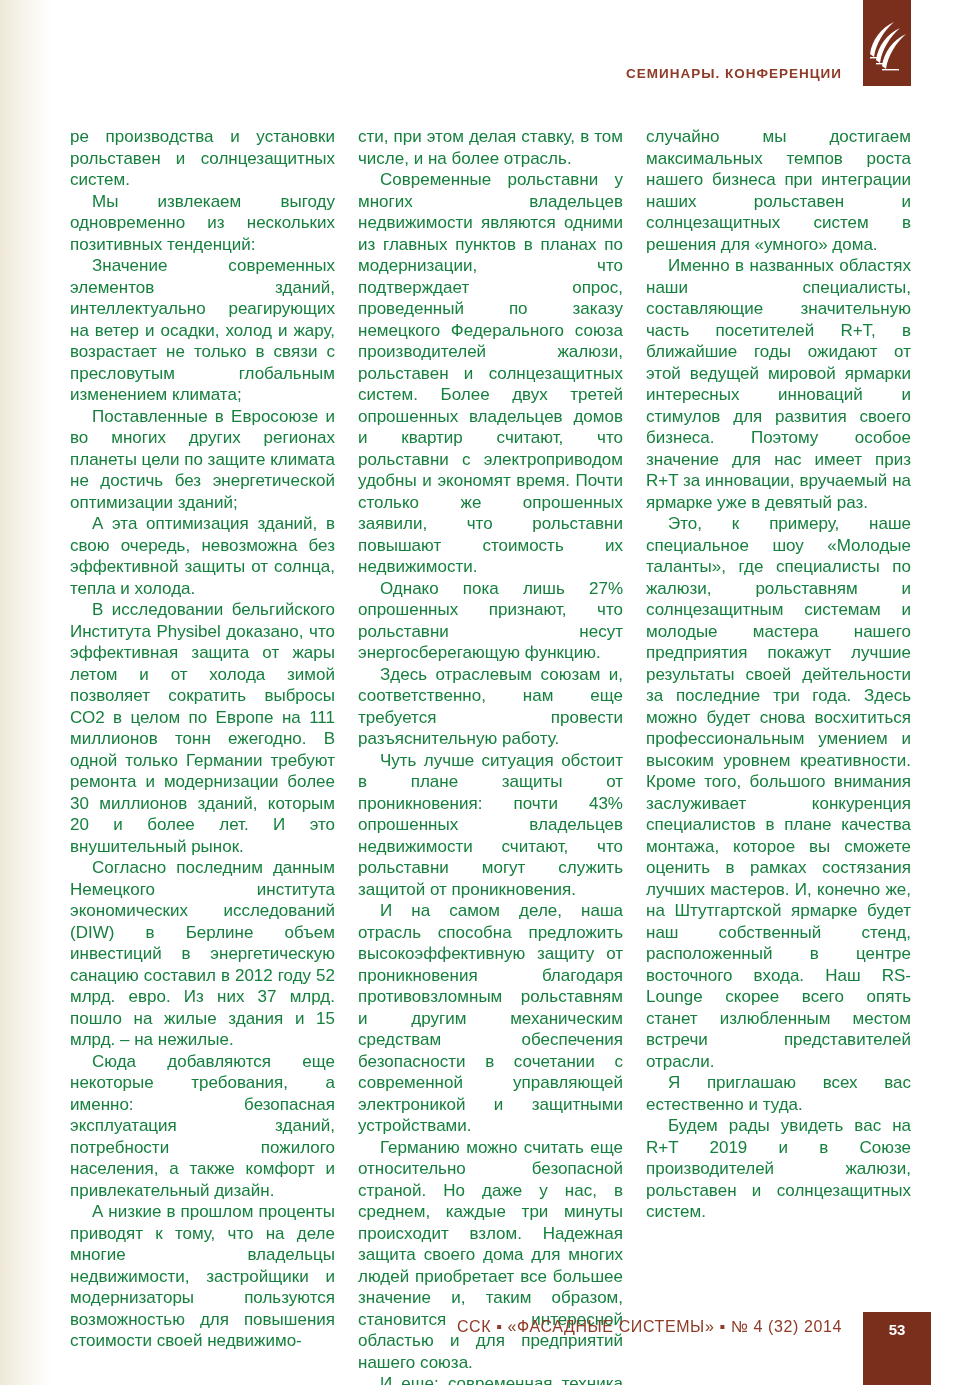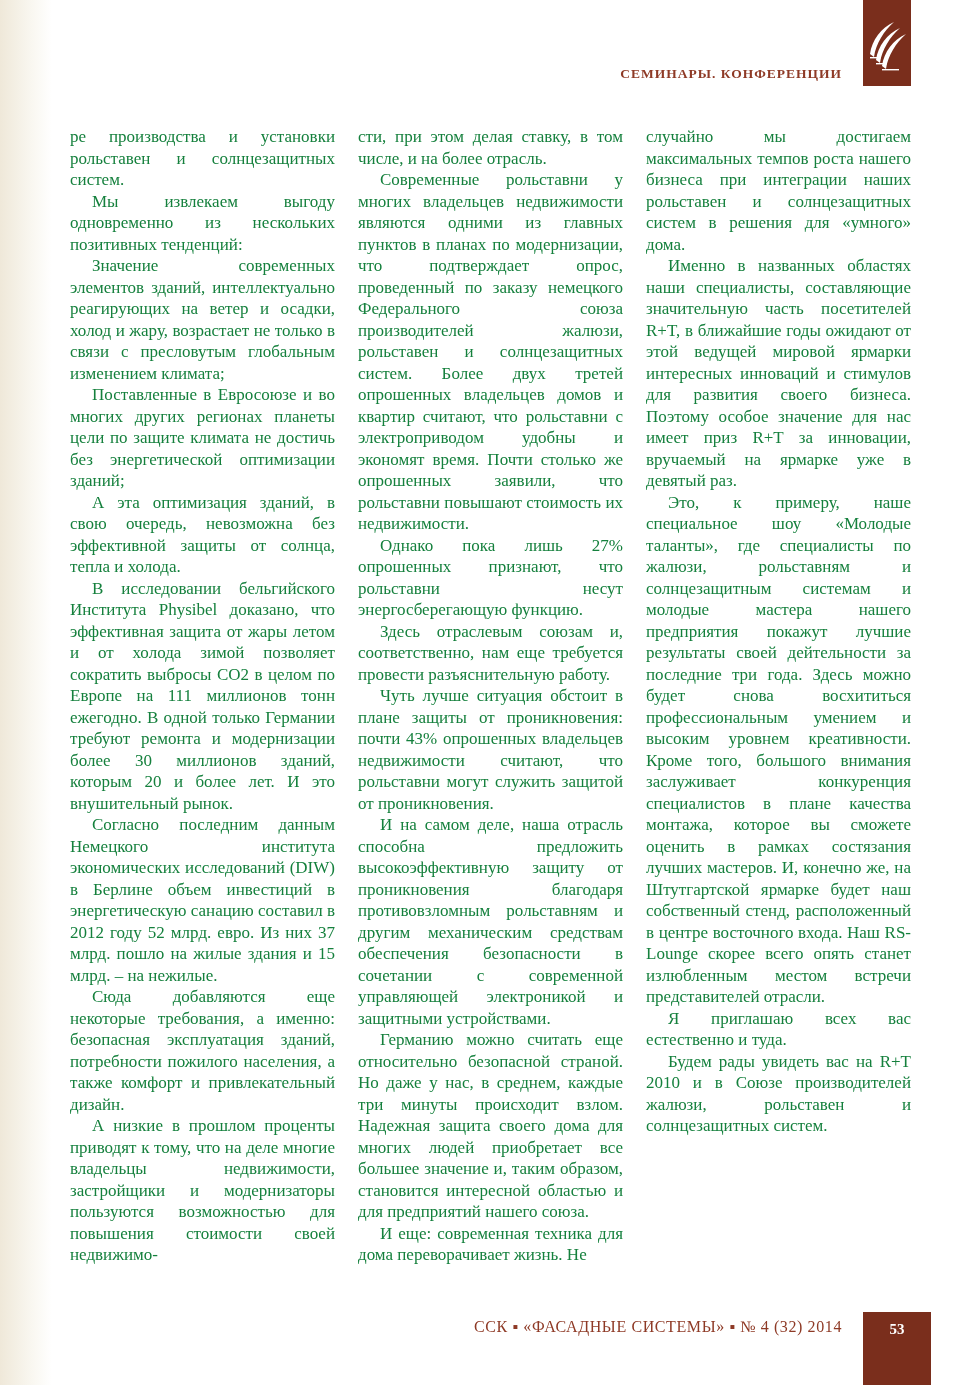--- a/index.html
+++ b/index.html
@@ -2,21 +2,21 @@
 <html><head>
 <meta charset="utf-8">
 <style>
   * { margin:0; padding:0; box-sizing:border-box; }
   html,body { background:#e8e8e8; }
   .page {
     position:relative;
     width:980px; height:1385px;
     background:#ffffff;
     overflow:hidden;
-    font-family:Liberation Serif, serif;
+    font-family:Liberation Sans, sans-serif;
     margin:0 auto;
   }
   .left-strip {
     position:absolute; left:0; top:0;
     width:52px; height:100%;
     background:linear-gradient(90deg, #efe8d9 0%, #f9f7f0 60%, #ffffff 100%);
   }
   .section-title {
     position:absolute; top:66px; right:138px;
     color:#8e3a26;
@@ -110,21 +110,21 @@
       <p class="indent">И на самом деле, наша отрасль способна предложить высокоэффективную защиту от проникновения благодаря противовзломным рольставням и другим механическим средствам обеспечения безопасности в сочетании с современной управляющей электроникой и защитными устройствами.</p>
       <p class="indent">Германию можно считать еще относительно безопасной страной. Но даже у нас, в среднем, каждые три минуты происходит взлом. Надежная защита своего дома для многих людей приобретает все большее значение и, таким образом, становится интересной областью и для предприятий нашего союза.</p>
       <p class="indent">И еще: современная техника для дома переворачивает жизнь. Не</p>
     </div>
 
     <div class="col">
       <p>случайно мы достигаем максимальных темпов роста нашего бизнеса при интеграции наших рольставен и солнцезащитных систем в решения для «умного» дома.</p>
       <p class="indent">Именно в названных областях наши специалисты, составляющие значительную часть посетителей R+T, в ближайшие годы ожидают от этой ведущей мировой ярмарки интересных инноваций и стимулов для развития своего бизнеса. Поэтому особое значение для нас имеет приз R+T за инновации, вручаемый на ярмарке уже в девятый раз.</p>
       <p class="indent">Это, к примеру, наше специальное шоу «Молодые таланты», где специалисты по жалюзи, рольставням и солнцезащитным системам и молодые мастера нашего предприятия покажут лучшие результаты своей дейтельности за последние три года. Здесь можно будет снова восхититься профессиональным умением и высоким уровнем креативности. Кроме того, большого внимания заслуживает конкуренция специалистов в плане качества монтажа, которое вы сможете оценить в рамках состязания лучших мастеров. И, конечно же, на Штутгартской ярмарке будет наш собственный стенд, расположенный в центре восточного входа. Наш RS-Lounge скорее всего опять станет излюбленным местом встречи представителей отрасли.</p>
       <p class="indent">Я приглашаю всех вас естественно и туда.</p>
-      <p class="indent">Будем рады увидеть вас на R+T 2010 и в Союзе производителей жалюзи, рольставен и солнцезащитных систем.</p>
+      <p class="indent">Будем рады увидеть вас на R+T 2019 и в Союзе производителей жалюзи, рольставен и солнцезащитных систем.</p>
     </div>
 
   </div>
 
   <div class="footer-line">ССК ▪ «ФАСАДНЫЕ СИСТЕМЫ» ▪ № 4 (32) 2014</div>
 
   <div class="page-box">
     <span>53</span>
   </div>
 

